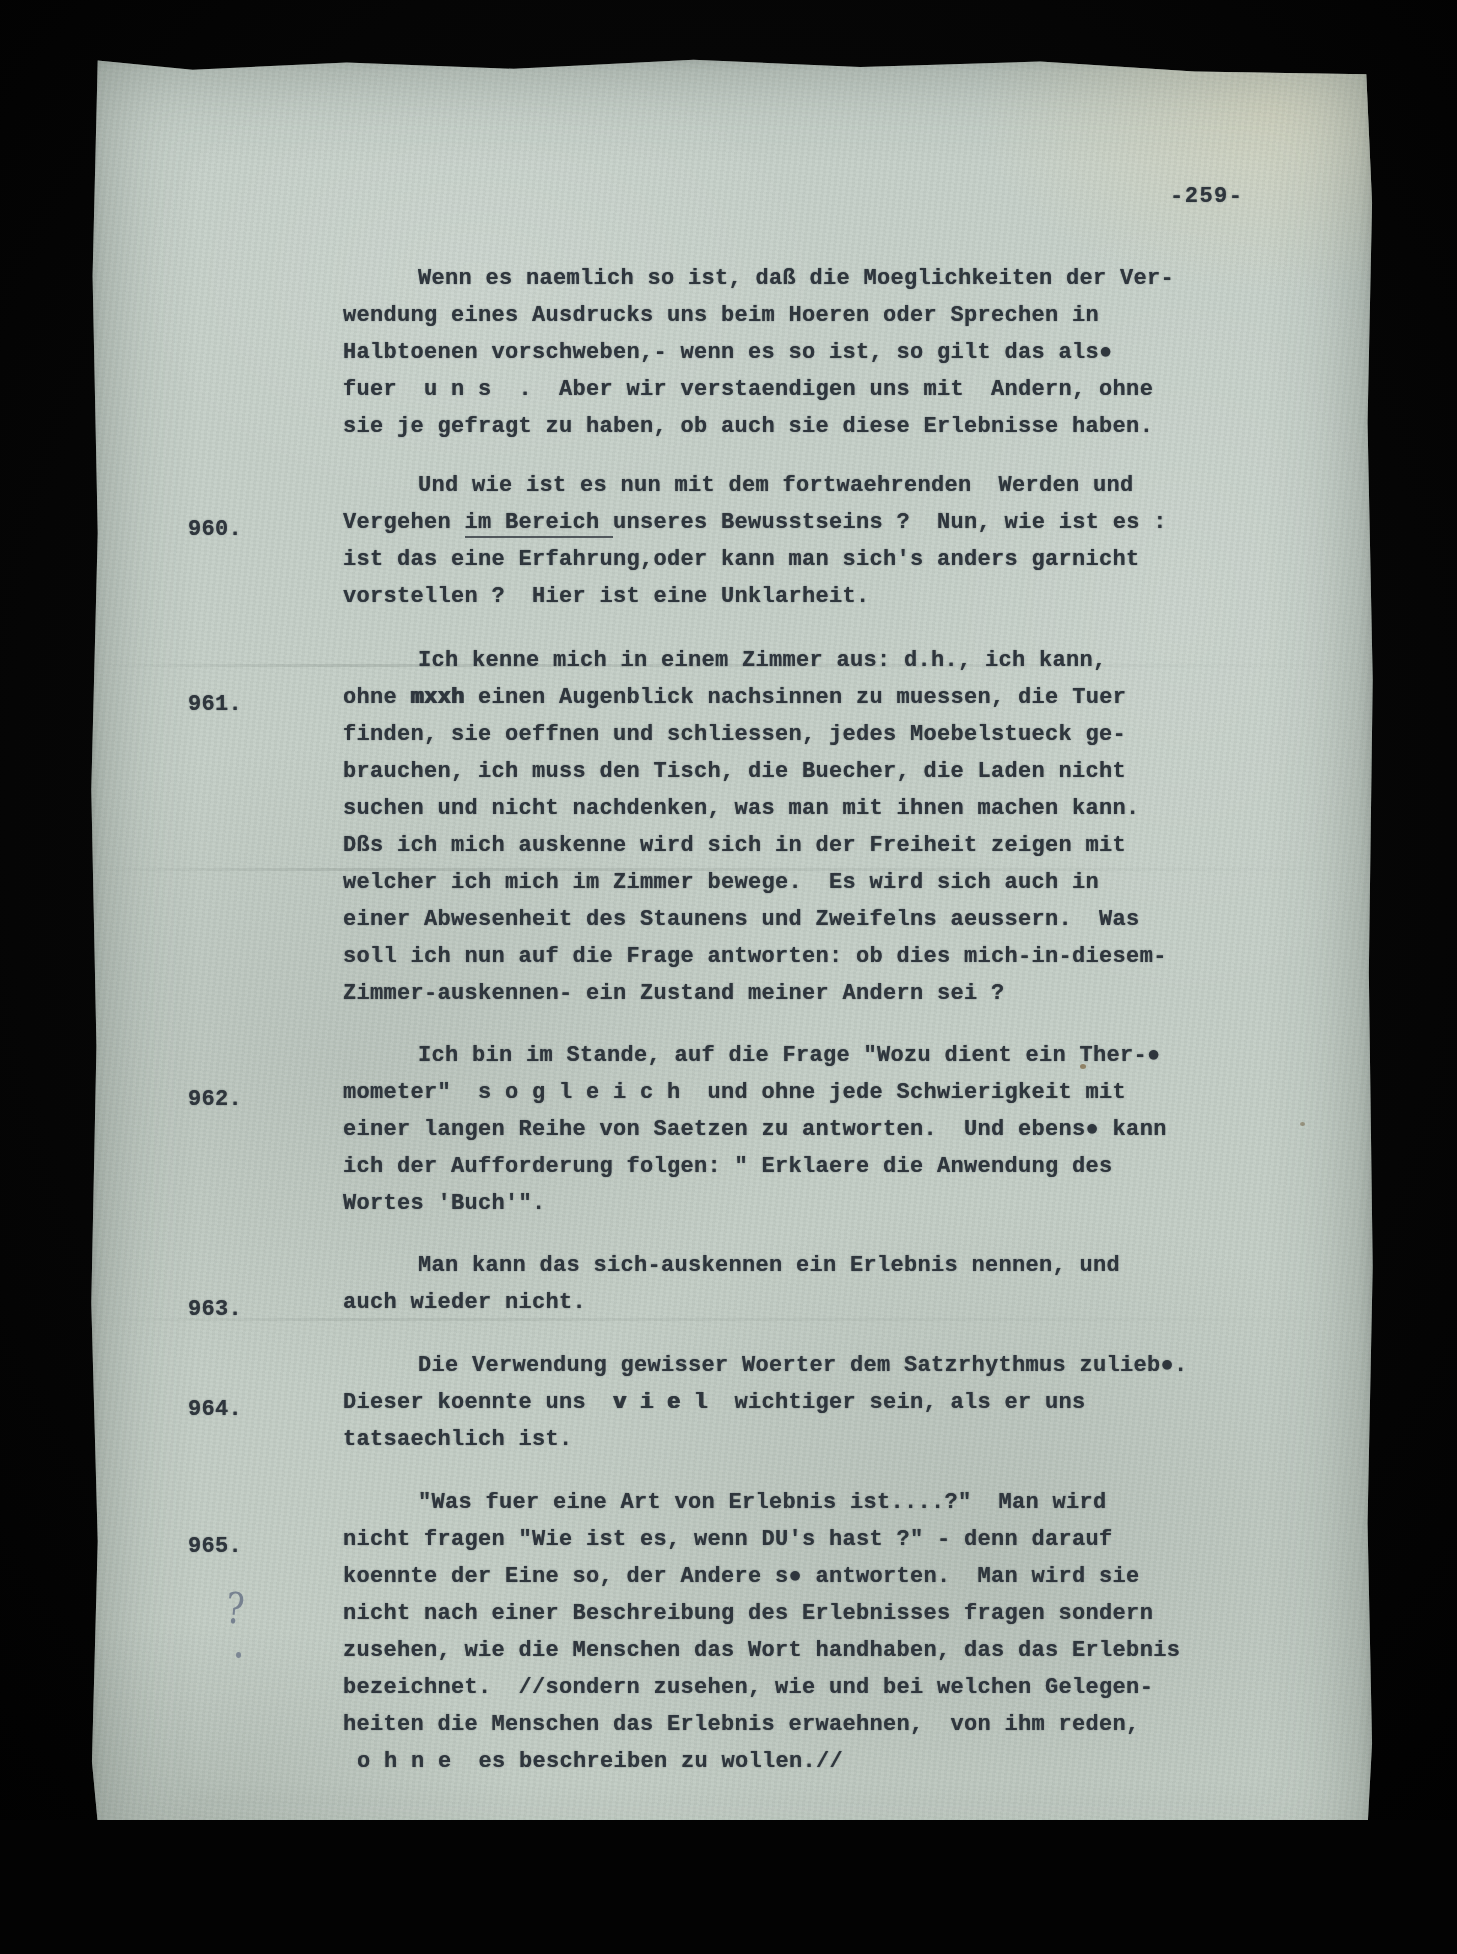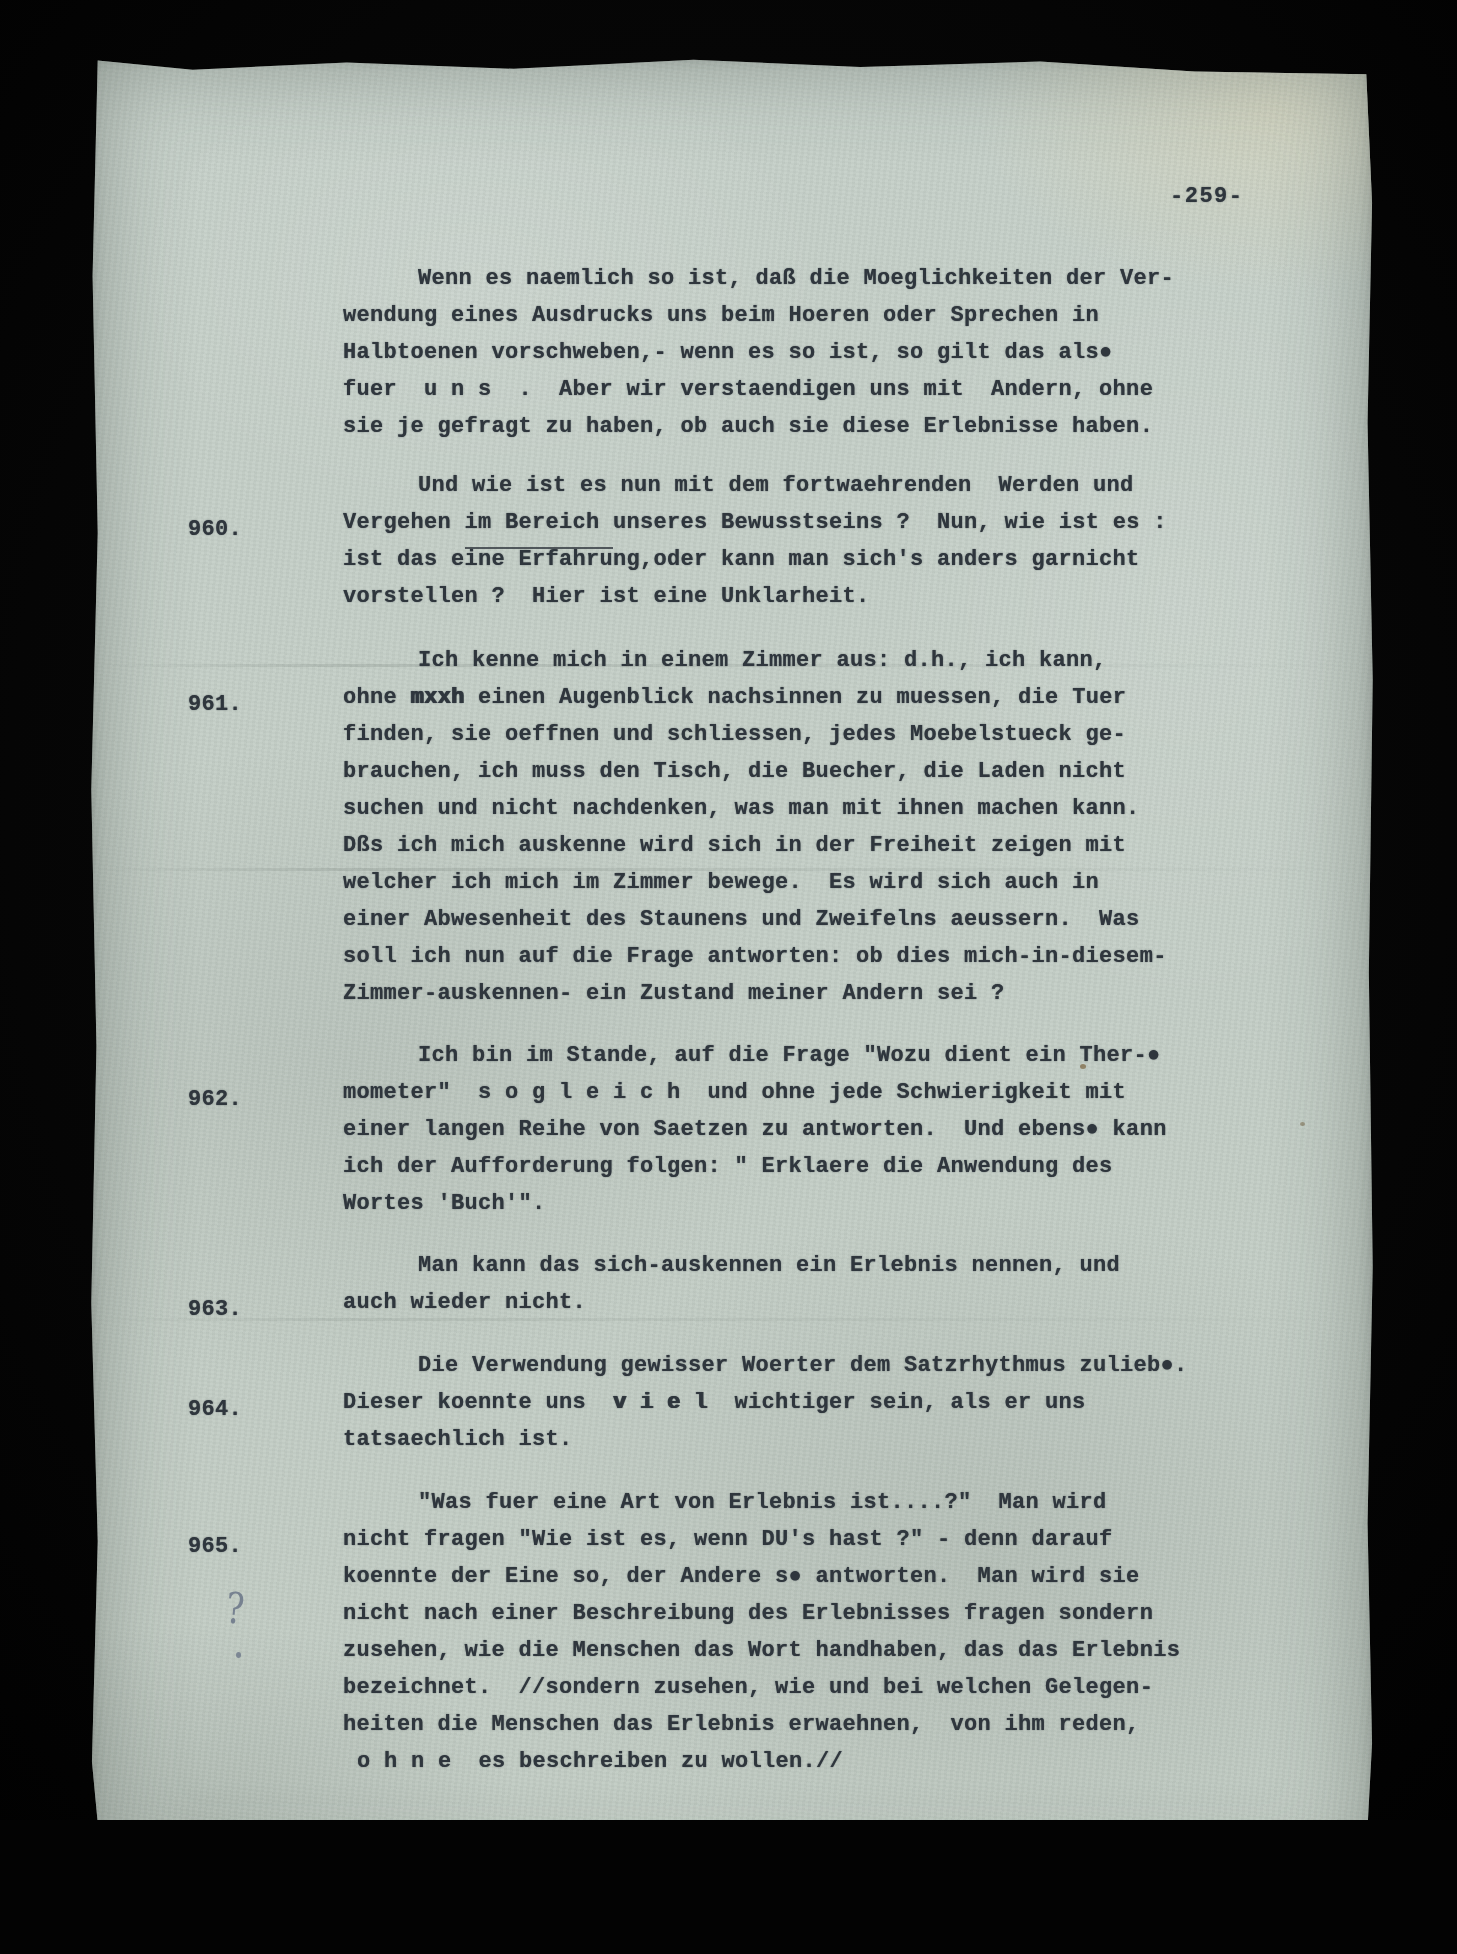--- a/index.html
+++ b/index.html
@@ -35,21 +35,21 @@
   .ink{
     color:#2f363d;font-weight:bold;font-size:22px;letter-spacing:.3px;
     text-shadow:0 0 1.2px rgba(47,54,61,.85);
   }
   .page-number{position:absolute;top:128px;left:1080px;letter-spacing:1.5px;}
   .para{position:absolute;left:253px;width:886px;font-family:Liberation Mono, monospace;}
   .line{white-space:pre;height:37px;line-height:37px;}
   .ind{padding-left:75px;}
   .ind-sm{padding-left:14px;}
   .pnum{position:absolute;left:-155px;top:0;line-height:37px;margin-top:44px;}
-  .u{border-bottom:2.5px solid rgba(47,54,61,.78);padding-bottom:12px;}
+  .u{border-bottom:2.5px solid rgba(47,54,61,.78);padding-bottom:1px;}
   .xover{text-shadow:1px 0 0 rgba(47,54,61,.9), -0.6px 0 0 rgba(47,54,61,.7), 0 0 1.2px rgba(47,54,61,.85);}
   .margin-mark{position:absolute;left:136px;top:1532px;color:#657084;opacity:.8;
     font-size:34px;font-weight:normal;transform:rotate(5deg) scaleY(1.25);transform-origin:center;
     font-family:"DejaVu Serif","Liberation Serif",serif;}
   .mark-dot{position:absolute;left:146px;top:1596px;width:5px;height:6px;border-radius:50%;background:rgba(101,112,132,.75);}
   .speck{position:absolute;border-radius:50%;}
   .speck.s1{left:990px;top:1008px;width:6px;height:5px;background:rgba(110,82,40,.6);}
   .speck.s2{left:1210px;top:1066px;width:5px;height:4px;background:rgba(100,78,44,.45);}
   .speck.s3{left:536px;top:606px;width:4px;height:4px;background:rgba(60,66,70,.5);}
 </style>

